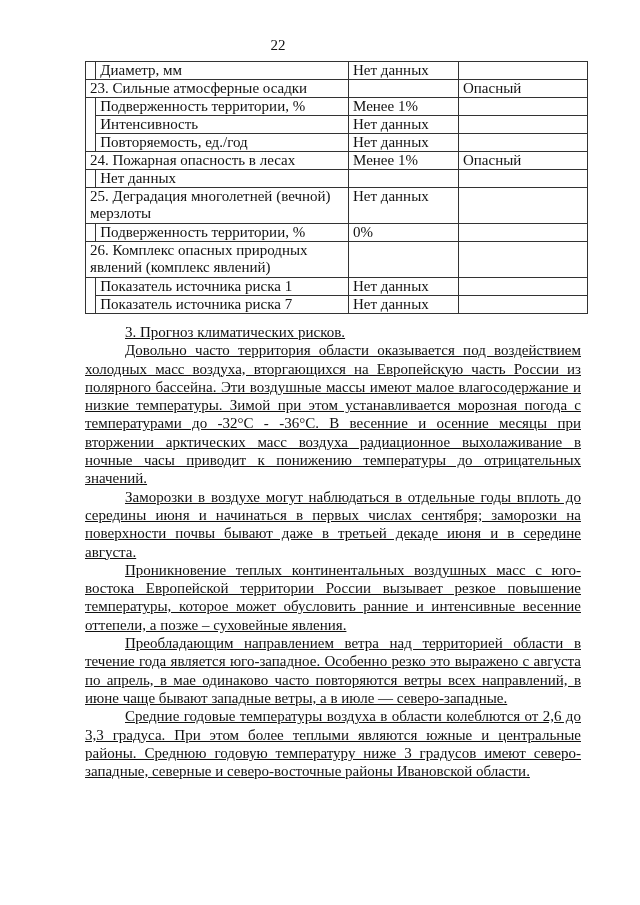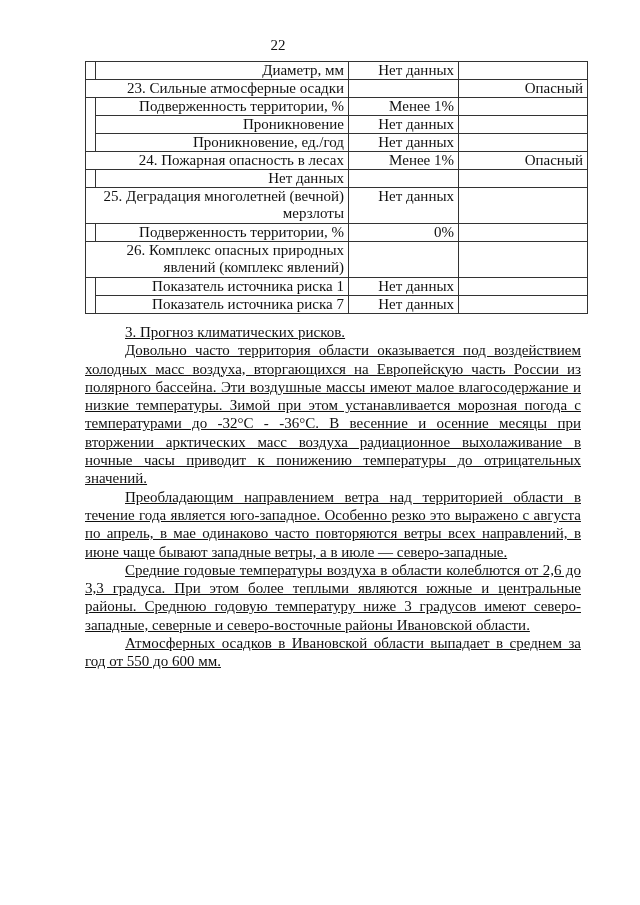--- a/index.html
+++ b/index.html
@@ -1,20 +1,20 @@
 <!DOCTYPE html>
 <html><head>
 <meta charset="utf-8">
 <style>
   html, body { margin: 0; padding: 0; background: #ffffff; }
   body { width: 640px; height: 905px; position: relative; overflow: hidden;
     font-family: "Liberation Serif", "DejaVu Serif", serif; color: #111; }
   .page-num { position: absolute; top: 37px; left: 0; width: 556px; text-align: center; font-size: 15px; }
   table.risk { position: absolute; left: 85px; top: 61px; width: 503px; border-collapse: collapse; font-size: 15px; }
-  table.risk td { border: 1px solid #333; padding: 0 4px; height: 17px; line-height: 17px; vertical-align: top; white-space: nowrap; text-align: right; }
+  table.risk td { border: 1px solid #333; padding: 0 4px; height: 17px; line-height: 17px; vertical-align: top; white-space: nowrap; }
   table.risk td.gap { width: 9px; padding: 0; }
   table.risk td.c1 { width: 237px; }
   table.risk td.c1w { width: 254px; }
   table.risk td.c2 { width: 101px; }
   table.risk td.c3 { }
   table.risk tr.tall td { height: 35px; }
   table.risk td.wrap { white-space: normal; }
   .text { position: absolute; left: 85px; top: 323px; width: 496px; font-size: 15px; line-height: 18.3px; text-align: justify; }
   .text p { margin: 0; text-indent: 40px; text-decoration: underline; }
 </style>
@@ -36,26 +36,26 @@
       <td class="c2"></td>
       <td class="c3">Опасный</td>
     </tr>
     <tr>
       <td class="gap" rowspan="3"></td>
       <td class="c1">Подверженность территории, %</td>
       <td class="c2">Менее 1%</td>
       <td class="c3"></td>
     </tr>
     <tr>
-      <td class="c1">Проникновение</td>
+      <td class="c1">Интенсивность</td>
       <td class="c2">Нет данных</td>
       <td class="c3"></td>
     </tr>
     <tr>
-      <td class="c1">Проникновение, ед./год</td>
+      <td class="c1">Повторяемость, ед./год</td>
       <td class="c2">Нет данных</td>
       <td class="c3"></td>
     </tr>
     <tr>
       <td class="c1w" colspan="2">24. Пожарная опасность в лесах</td>
       <td class="c2">Менее 1%</td>
       <td class="c3">Опасный</td>
     </tr>
     <tr>
       <td class="gap"></td>
@@ -89,16 +89,17 @@
       <td class="c1">Показатель источника риска 7</td>
       <td class="c2">Нет данных</td>
       <td class="c3"></td>
     </tr>
   </tbody>
 </table>
 
 <div class="text">
   <p>3. Прогноз климатических рисков.</p>
   <p>Довольно часто территория области оказывается под воздействием холодных масс воздуха, вторгающихся на Европейскую часть России из полярного бассейна. Эти воздушные массы имеют малое влагосодержание и низкие температуры. Зимой при этом устанавливается морозная погода с температурами до -32°С - -36°С. В весенние и осенние месяцы при вторжении арктических масс воздуха радиационное выхолаживание в ночные часы приводит к понижению температуры до отрицательных значений.</p>
+  <p>Заморозки в воздухе могут наблюдаться в отдельные годы вплоть до середины июня и начинаться в первых числах сентября; заморозки на поверхности почвы бывают даже в третьей декаде июня и в середине августа.</p>
+  <p>Проникновение теплых континентальных воздушных масс с юго-востока Европейской территории России вызывает резкое повышение температуры, которое может обусловить ранние и интенсивные весенние оттепели, а позже – суховейные явления.</p>
   <p>Преобладающим направлением ветра над территорией области в течение года является юго-западное. Особенно резко это выражено с августа по апрель, в мае одинаково часто повторяются ветры всех направлений, в июне чаще бывают западные ветры, а в июле — северо-западные.</p>
   <p>Средние годовые температуры воздуха в области колеблются от 2,6 до 3,3 градуса. При этом более теплыми являются южные и центральные районы. Среднюю годовую температуру ниже 3 градусов имеют северо-западные, северные и северо-восточные районы Ивановской области.</p>
-  <p>Атмосферных осадков в Ивановской области выпадает в среднем за год от 550 до 600 мм.</p>
 </div>
 
 </body></html>

